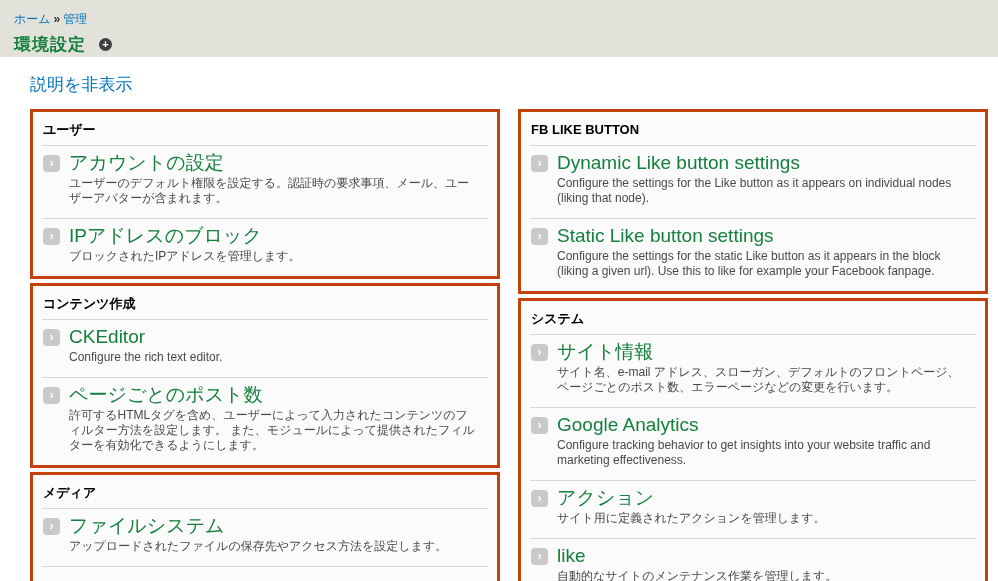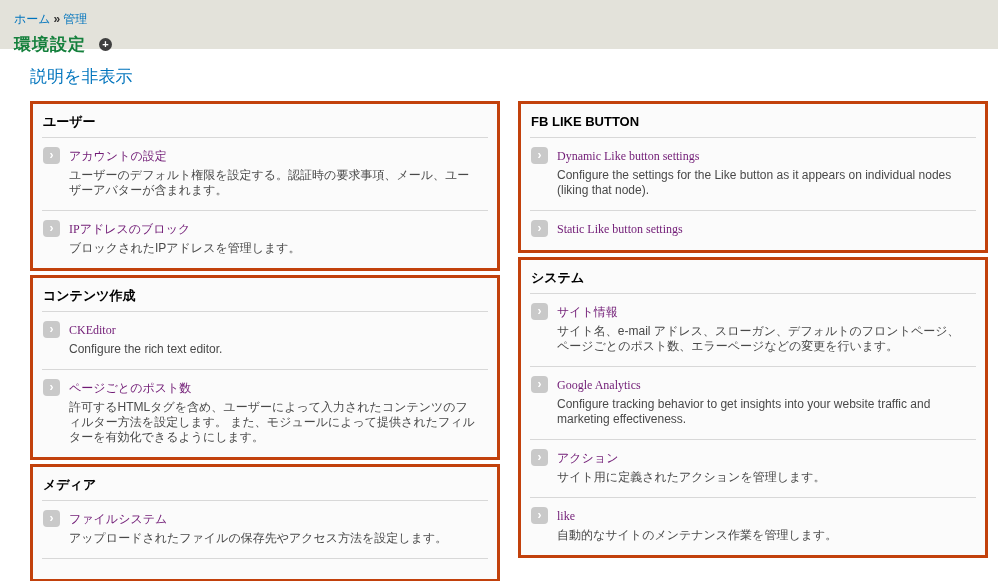--- a/index.html
+++ b/index.html
@@ -5,21 +5,21 @@
   * { margin:0; padding:0; box-sizing:border-box; }
   html,body { width:998px; height:581px; overflow:hidden; }
   body {
     font-family:"Liberation Sans","DejaVu Sans",sans-serif;
     background:#ffffff;
     color:#000;
   }
   
   .topbar {
     background:#e3e2da;
-    height:49px;
+    height:57px;
     padding:11px 14px 0 14px;
   }
   .breadcrumb { font-size:12px; color:#333; }
   .breadcrumb a { color:#0074bd; text-decoration:none; }
   .breadcrumb .sep { color:#333; margin:0 3px; font-weight:bold; }
   .page-title-row { display:flex; align-items:center; margin-top:5px; }
   .page-title { font-size:17px; font-weight:bold; letter-spacing:1px; color:#15803d; }
   .plus-icon {
     width:13px; height:13px; border-radius:50%;
     background:#3f3f3f; color:#fff;
@@ -53,22 +53,22 @@
   }
   .chev-icon {
     flex:0 0 17px; width:17px; height:17px;
     background:#c9c9c9; border-radius:4px;
     color:#fff; font-size:12px; font-weight:bold;
     line-height:16px; text-align:center;
     margin-top:1px;
   }
   .item-body { margin-left:9px; padding-right:10px; }
   .item-link {
-    color:#701a75; font-size:12px; line-height:17px;
-    text-decoration:none; display:inline-block;font-family:Liberation Serif, serif;
+    color:#15803d; font-size:19px; line-height:17px;
+    text-decoration:none; display:inline-block;
   }
   .item-desc {
     color:#494949; font-size:12px; line-height:15px;
     margin-top:3px;
   }
   .item-desc:empty { display:none; }
 </style>
 </head>
 <body>
 
@@ -150,20 +150,21 @@
           <span class="chev-icon">›</span>
           <div class="item-body">
             <a href="#" class="item-link">Dynamic Like button settings</a>
             <div class="item-desc">Configure the settings for the Like button as it appears on individual nodes (liking that node).</div>
           </div>
         </div>
         <div class="item">
           <span class="chev-icon">›</span>
           <div class="item-body">
             <a href="#" class="item-link">Static Like button settings</a>
+            <div class="item-desc">Configure the settings for the static Like button as it appears in the block (liking a given url). Use this to like for example your Facebook fanpage.</div>
           </div>
         </div>
       </div>
 
       <div class="panel">
         <h3 class="panel-title">システム</h3>
         <div class="item">
           <span class="chev-icon">›</span>
           <div class="item-body">
             <a href="#" class="item-link">サイト情報</a>

